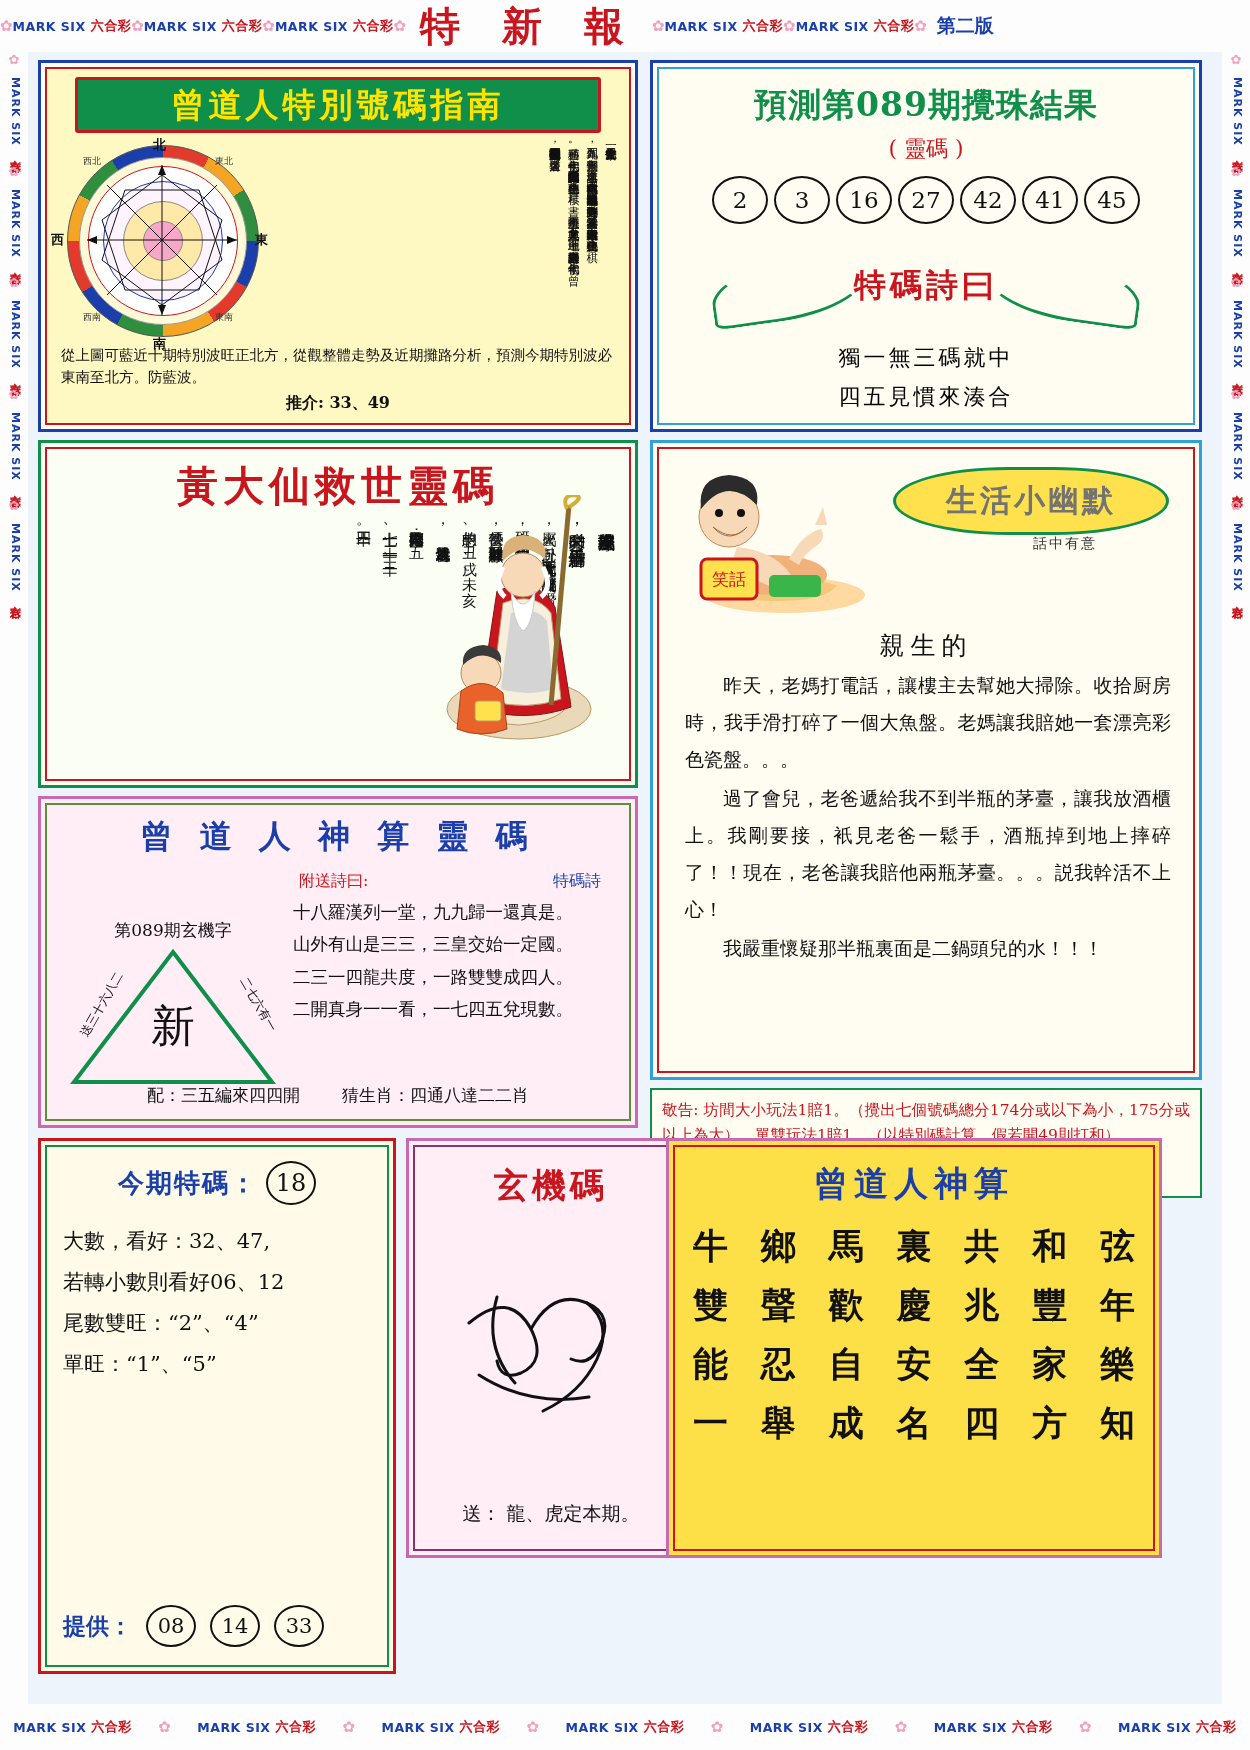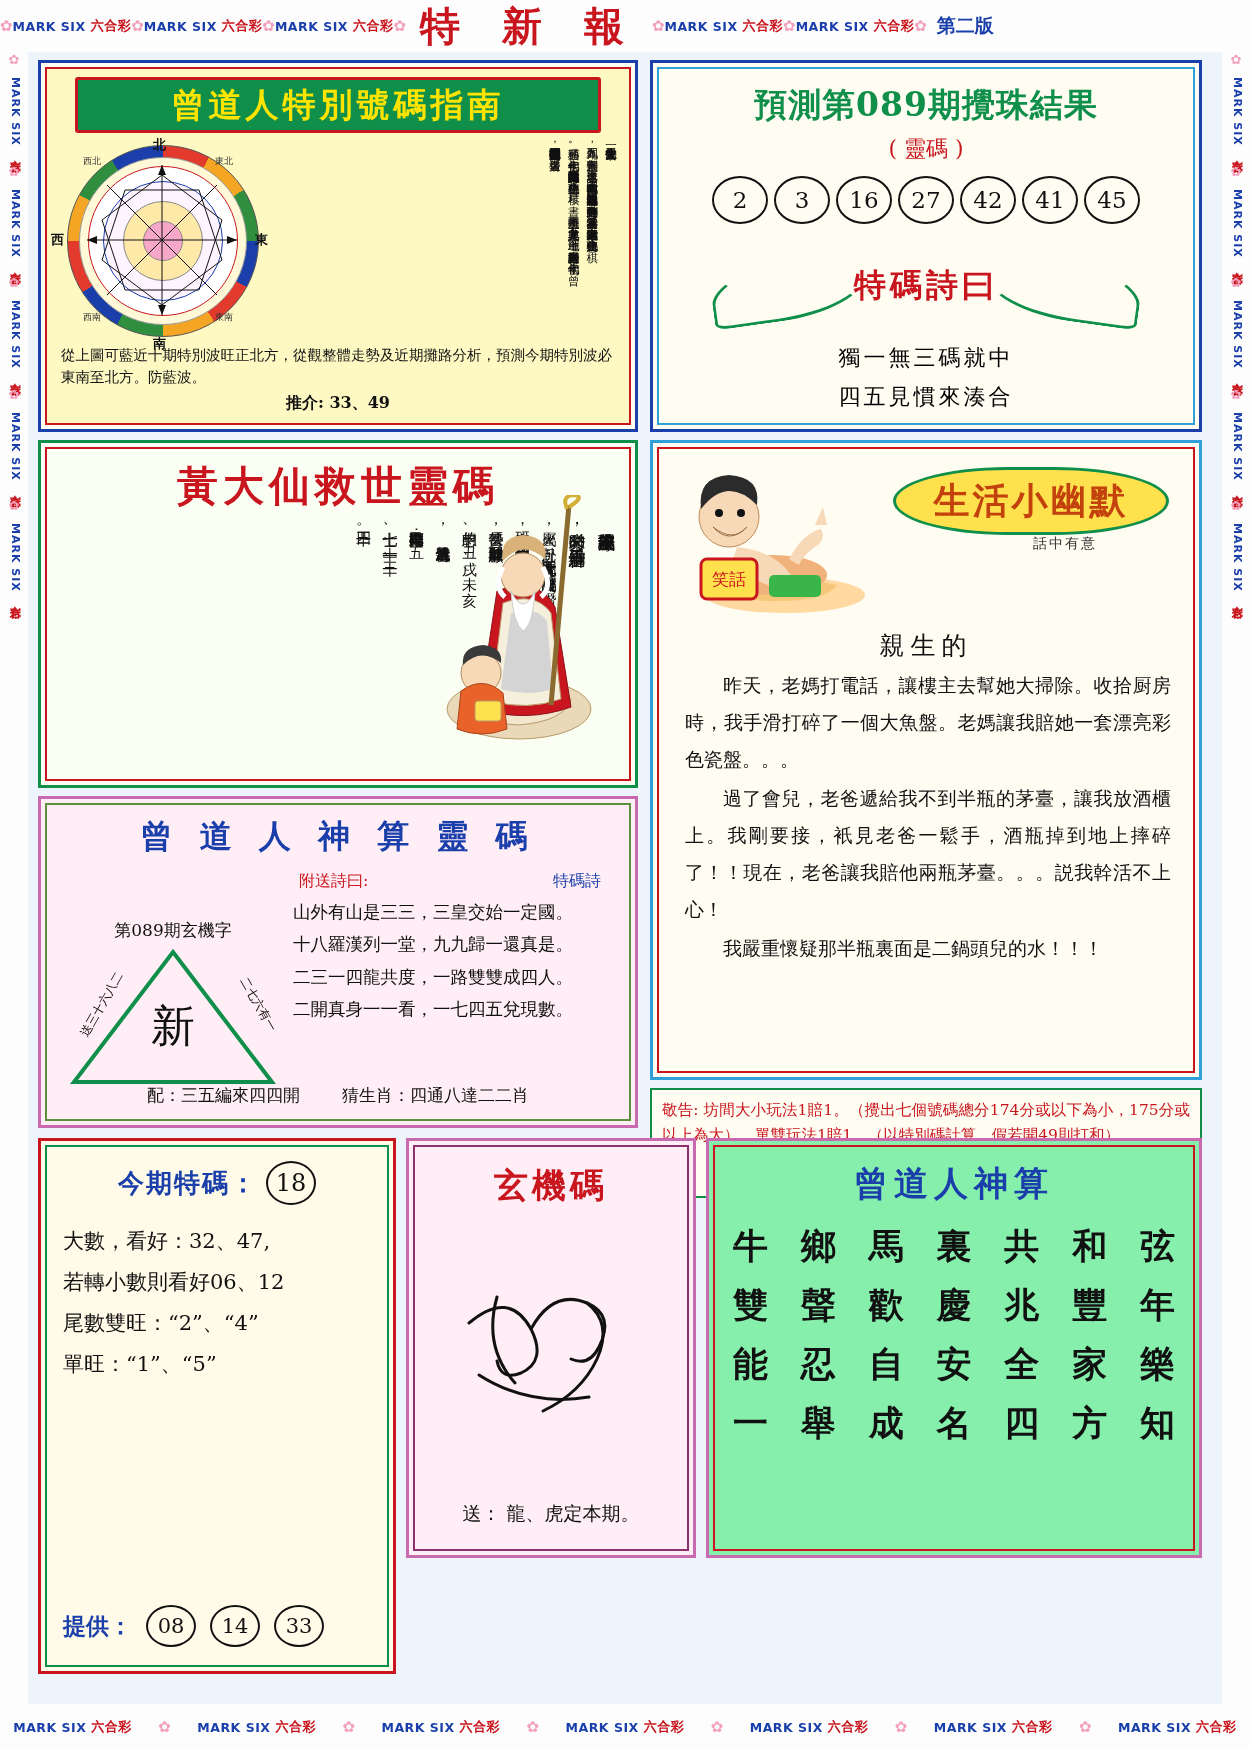--- a/index.html
+++ b/index.html
@@ -184,21 +184,21 @@
   #box-humor{
     left:622px;top:388px;width:552px;height:640px;
     border:3px solid #2fa0d8;background:#fffdf2;
   }
   #box-humor .inner{border:2px solid #c9161e;margin:4px;height:calc(100% - 8px);box-sizing:border-box;position:relative;}
   .humor-banner{
     position:absolute;right:24px;top:18px;width:270px;height:62px;
     background:#ffe14d;border:3px solid #0f8f4a;border-radius:50%/60%;
     display:flex;align-items:center;justify-content:center;
   }
-  .humor-banner span{font-size:36px;font-weight:bold;color:#c2410c;letter-spacing:3px;font-family:"DejaVu Serif","Liberation Serif",serif;}
+  .humor-banner span{font-size:31px;font-weight:bold;color:#737373;letter-spacing:3px;font-family:"DejaVu Serif","Liberation Serif",serif;}
   .humor-sub{position:absolute;right:96px;top:86px;font-size:14px;color:#333;letter-spacing:2px;}
   .humor-art{position:absolute;left:18px;top:14px;width:200px;height:160px;}
   .humor-h{
     position:absolute;left:0;right:0;top:180px;text-align:center;
     font-size:25px;color:#111;letter-spacing:6px;
     font-family:"DejaVu Serif","Liberation Serif",serif;
   }
   .humor-p{
     position:absolute;left:26px;right:22px;top:218px;
     font-size:19px;line-height:1.95;color:#111;text-align:justify;
@@ -279,22 +279,22 @@
     left:378px;top:1086px;width:290px;height:420px;
     border:3px solid #c96ab0;background:#ffeef6;
   }
   #box-xuanji .inner{border:2px solid #8e2f6e;margin:4px;height:calc(100% - 8px);box-sizing:border-box;position:relative;}
   .xj-title{text-align:center;margin-top:16px;font-size:34px;font-weight:bold;color:#c9161e;letter-spacing:4px;font-family:"DejaVu Serif","Liberation Serif",serif;}
   .xj-art{position:absolute;left:24px;top:110px;width:240px;height:190px;}
   .xj-foot{position:absolute;left:0;right:0;bottom:22px;text-align:center;font-size:19px;color:#111;font-family:"DejaVu Serif","Liberation Serif",serif;}
 
   
   #box-poem{
-    left:678px;top:1086px;width:496px;height:420px;
-    border:3px solid #c96ab0;background:#86efac;
+    left:638px;top:1086px;width:496px;height:420px;
+    border:3px solid #c96ab0;background:#fde047;
   }
   #box-poem .inner{border:2px solid #c9161e;margin:4px;height:calc(100% - 8px);box-sizing:border-box;}
   .poem-title{text-align:center;margin-top:14px;font-size:34px;font-weight:bold;color:#1a3faa;letter-spacing:6px;font-family:"DejaVu Serif","Liberation Serif",serif;}
   .poem-lines{margin-top:16px;padding:0 18px;}
   .poem-lines .ln{
     display:flex;justify-content:space-between;font-size:35px;color:#111;
     margin-bottom:12px;font-family:"DejaVu Serif","Liberation Serif",serif;font-weight:bold;
   }
 </style>
 </head>
@@ -519,22 +519,22 @@
               <div class="sideL">送三十六八二</div>
               <div class="sideR">二七六有一</div>
             </div>
           </div>
           <div class="ss-right">
             <div class="ss-heads">
               <span class="a">附送詩曰:</span>
               <span class="b">特碼詩</span>
             </div>
             <div class="ss-lines">
+              <div>十八羅漢列一堂，九九歸一還真是。</div>
               <div>山外有山是三三，三皇交始一定國。</div>
-              <div>十八羅漢列一堂，九九歸一還真是。</div>
               <div>二三一四龍共度，一路雙雙成四人。</div>
               <div>二開真身一一看，一七四五兌現數。</div>
             </div>
           </div>
         </div>
         <div class="ss-foot">
           <span>配：三五編來四四開</span>
           <span>猜生肖：四通八達二二肖</span>
         </div>
       </div>

